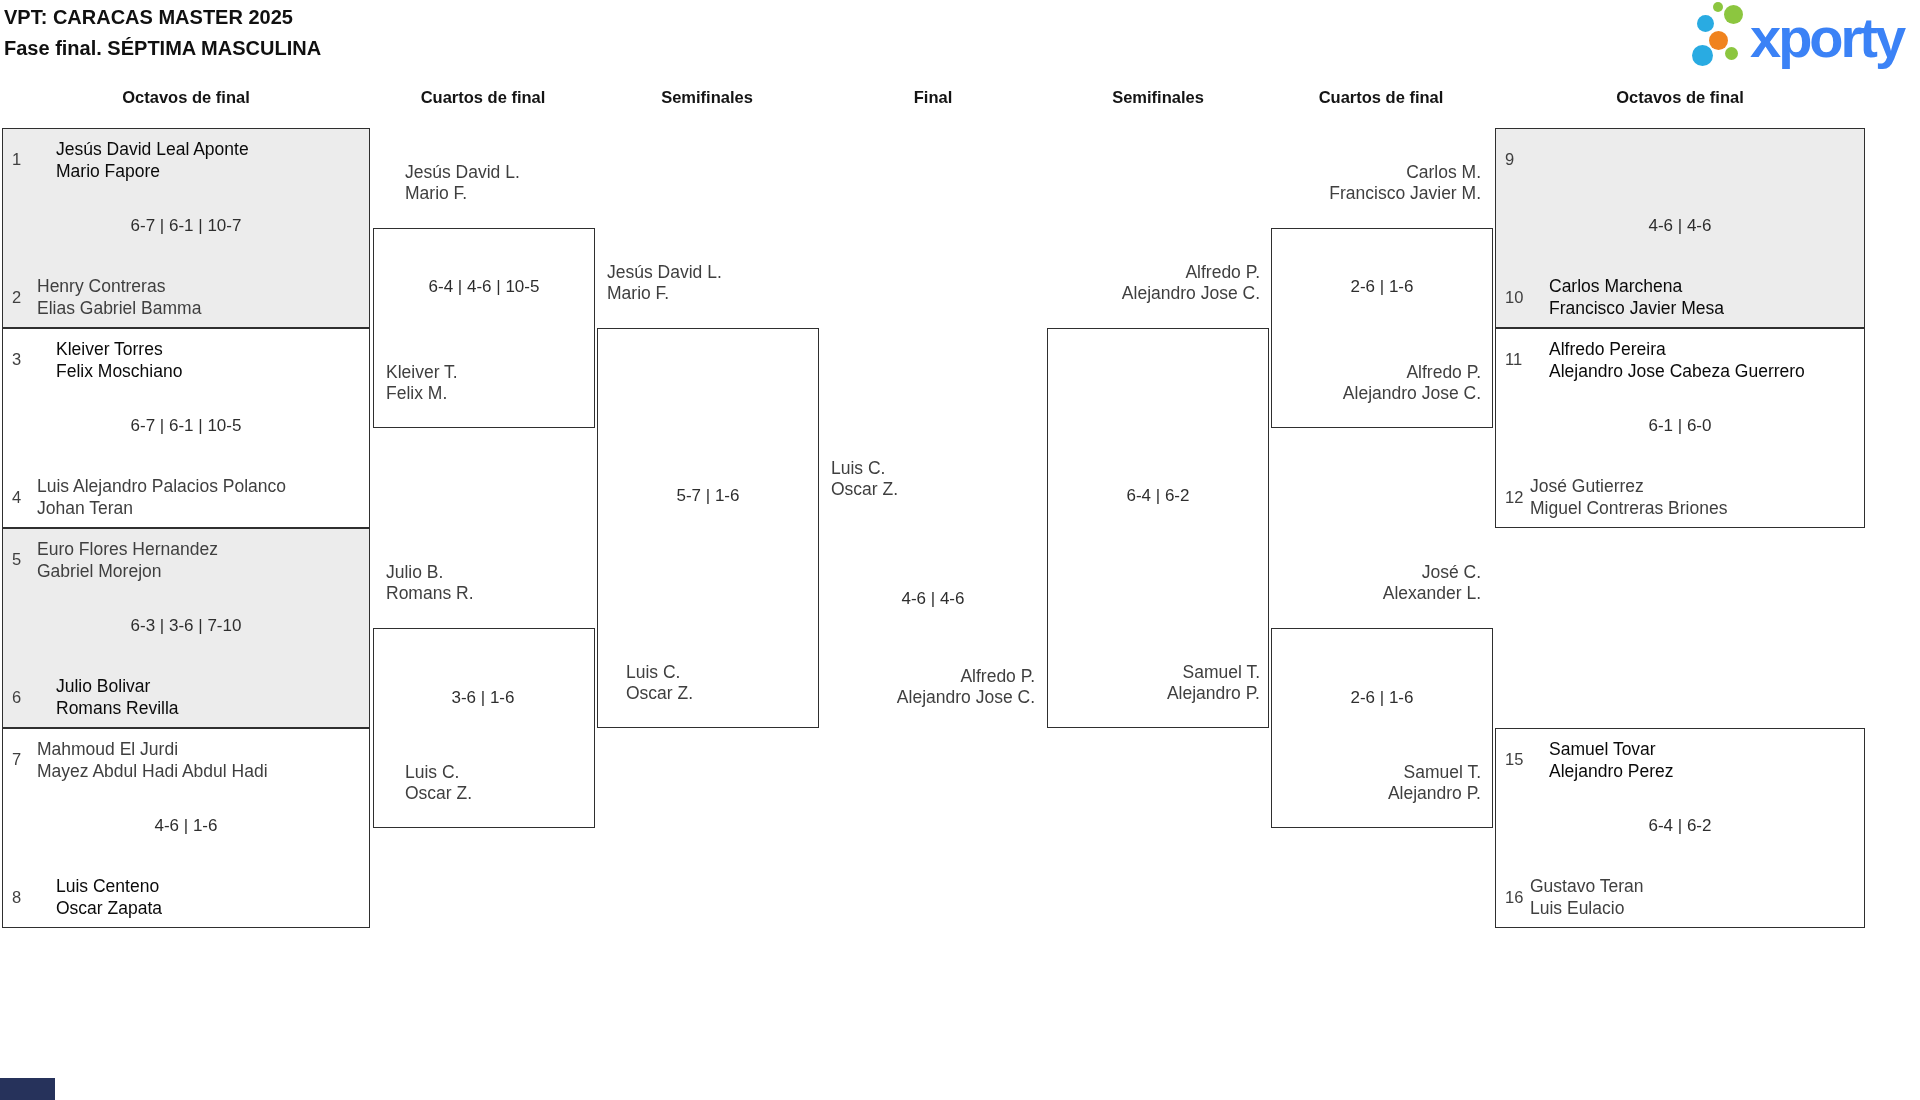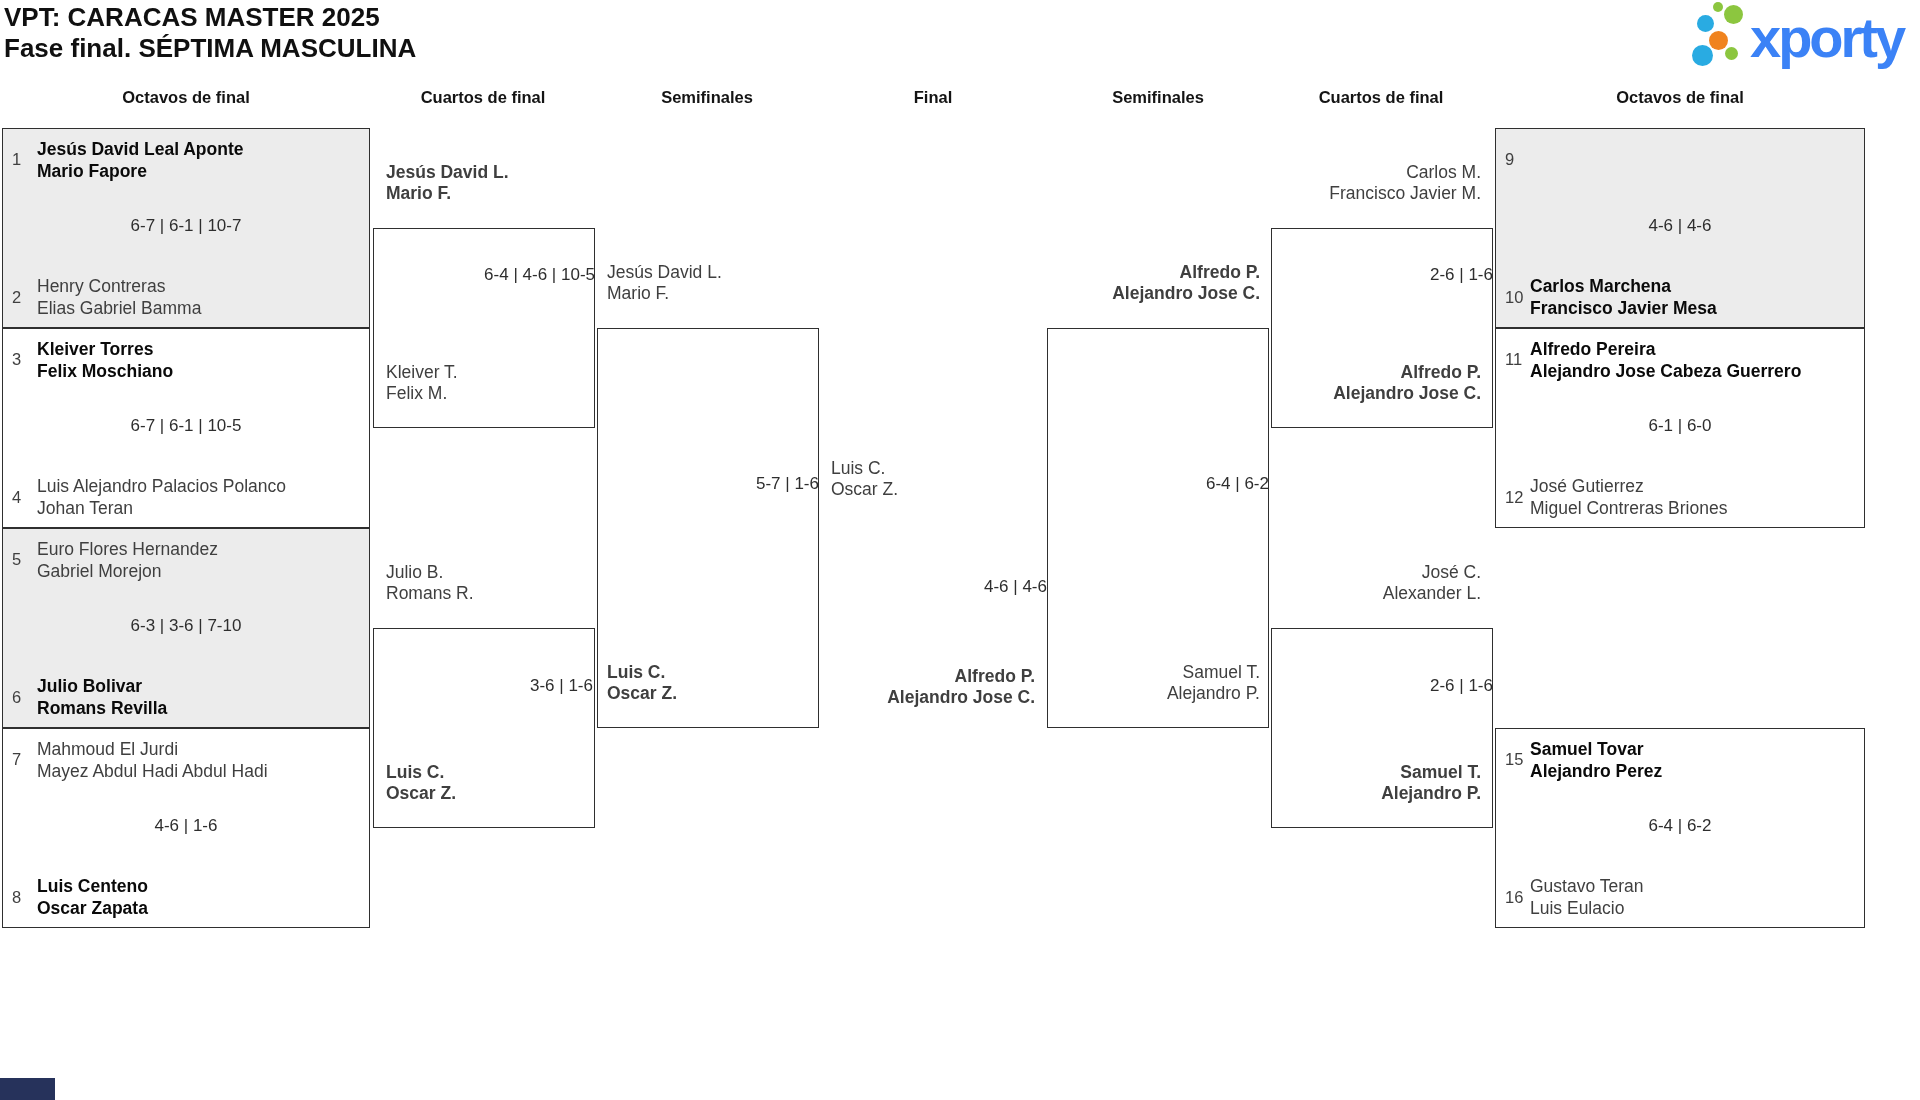--- a/index.html
+++ b/index.html
@@ -1,35 +1,35 @@
 <!DOCTYPE html>
 <html><head>
 <meta charset="utf-8">
 <style>
   html,body{margin:0;padding:0;background:#fff;}
   .canvas{position:relative;width:1920px;height:1100px;background:#ffffff;
           font-family:"Liberation Sans",sans-serif;overflow:hidden;}
-  .title{position:absolute;left:4px;top:2px;font-size:26px;font-weight:700;
+  .title{position:absolute;left:4px;top:2px;font-size:20px;font-weight:700;
          color:#101010;line-height:31px;white-space:nowrap;}
   .rh{position:absolute;top:88px;width:240px;text-align:center;font-size:16.5px;
       font-weight:600;color:#141414;}
   .obox{position:absolute;width:368px;height:200px;border:1px solid #2f2f2f;
         box-sizing:border-box;background:#fff;}
   .shaded{background:#ECECEC;}
   .seed{position:absolute;left:9px;width:24px;font-size:16.5px;color:#3f3f3f;}
   .s1{top:21px}.s2{top:159px}
   .team{position:absolute;left:34px;right:6px;font-size:17.5px;line-height:21.5px;color:#3f3f3f;}
   .t1{top:10px}.t2{top:147px}
-  .w{font-weight:700;color:#0a0a0a;}
+  .w{font-weight:400;color:#0a0a0a;margin-left:19px;}
   .score{position:absolute;left:0;width:100%;text-align:center;font-size:17px;color:#2e2e2e;}
   .oscore{top:87px}
   .rbox{position:absolute;border:1px solid #2f2f2f;box-sizing:border-box;background:transparent;}
   .adv{position:absolute;font-size:17.5px;line-height:21px;color:#3f3f3f;white-space:nowrap;}
   .ra{text-align:right;}
-  .rscore{position:absolute;text-align:right;font-size:17px;color:#2e2e2e;}
+  .rscore{position:absolute;text-align:center;font-size:17px;color:#2e2e2e;margin-top:12px;}
   .navybar{position:absolute;left:0;top:1078px;width:55px;height:22px;background:#26325B;}
   .logo{position:absolute;left:1688px;top:2px;width:232px;height:68px;cursor:pointer;}
   .dot{position:absolute;border-radius:50%;}
   .word{position:absolute;left:62px;top:8px;font-size:56px;font-weight:800;
         color:#3b82f6;letter-spacing:-3px;line-height:56px;}
 </style>
 </head>
 <body>
 
 <div class="canvas">

